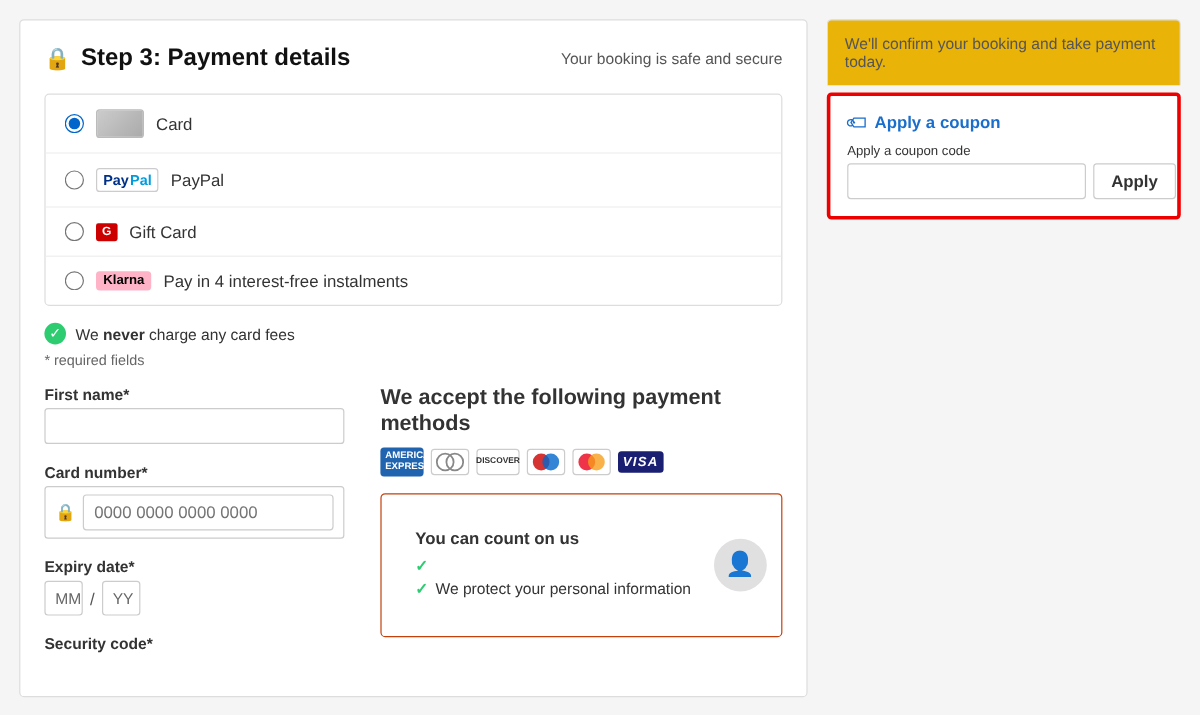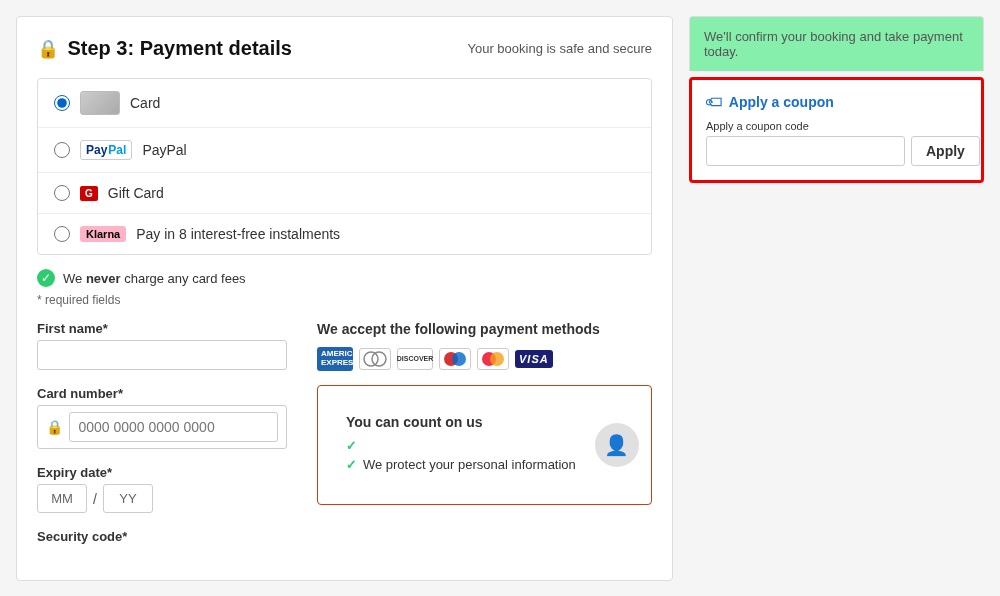--- a/index.html
+++ b/index.html
@@ -183,29 +183,29 @@
       display: flex;
       align-items: center;
       gap: 6px;
     }
     .expiry-box {
       border: 1px solid #ccc;
       border-radius: 3px;
       padding: 6px 8px;
       font-size: 13px;
       color: #666;
-      width: 50px;
+      width: 32px;
       text-align: center;
     }
     .expiry-slash {
       font-size: 14px;
       color: #555;
     }
     .payment-methods-title {
-      font-size: 14px;
+      font-size: 18px;
       font-weight: 700;
       margin-bottom: 10px;
     }
     .payment-logos {
       display: flex;
       gap: 6px;
       align-items: center;
       margin-bottom: 14px;
     }
     .amex-badge {
@@ -332,21 +332,21 @@
       font-size: 20px;
     }
     
     .right-panel {
       width: 295px;
       display: flex;
       flex-direction: column;
       gap: 0;
     }
     .booking-confirm-box {
-      background: #86efac;
+      background: #eab308;
       border: 1px solid #ddd;
       border-radius: 4px 4px 0 0;
       padding: 12px 14px;
       font-size: 13px;
       color: #555;
       border-bottom: none;
     }
     .coupon-box {
       background: #fff;
       border: 3px solid #e00;
@@ -433,21 +433,21 @@
 
       <div class="payment-option">
         <input type="radio" name="payment" style="">
         <span class="gift-card-badge">G</span>
         <span class="payment-option-label">Gift Card</span>
       </div>
 
       <div class="payment-option">
         <input type="radio" name="payment" style="">
         <span class="klarna-badge">Klarna</span>
-        <span class="payment-option-label">Pay in 8 interest-free instalments</span>
+        <span class="payment-option-label">Pay in 4 interest-free instalments</span>
       </div>
 
     </div>
 
     <div class="no-fees-row">
       <span class="check-circle">✓</span>
       <span>
         We <strong>never</strong> charge any card fees
       </span>
     </div>

